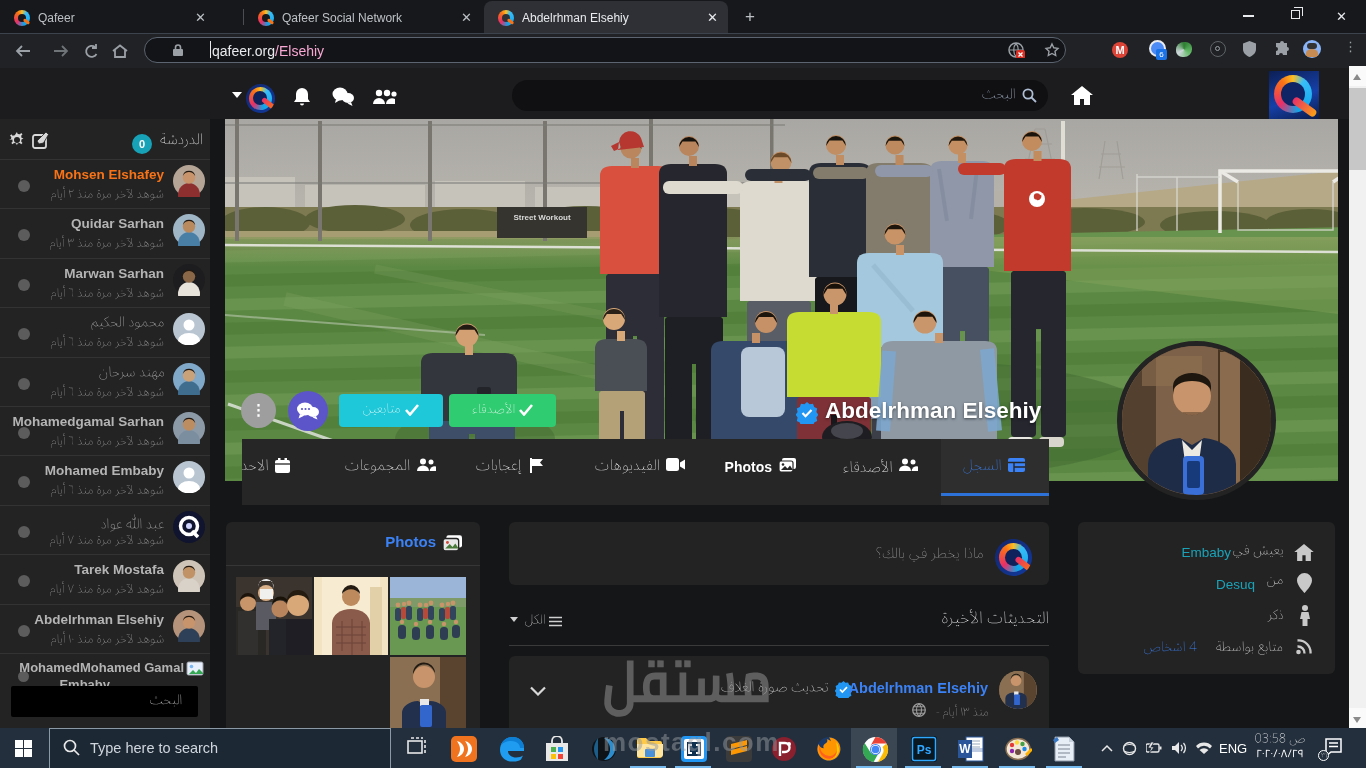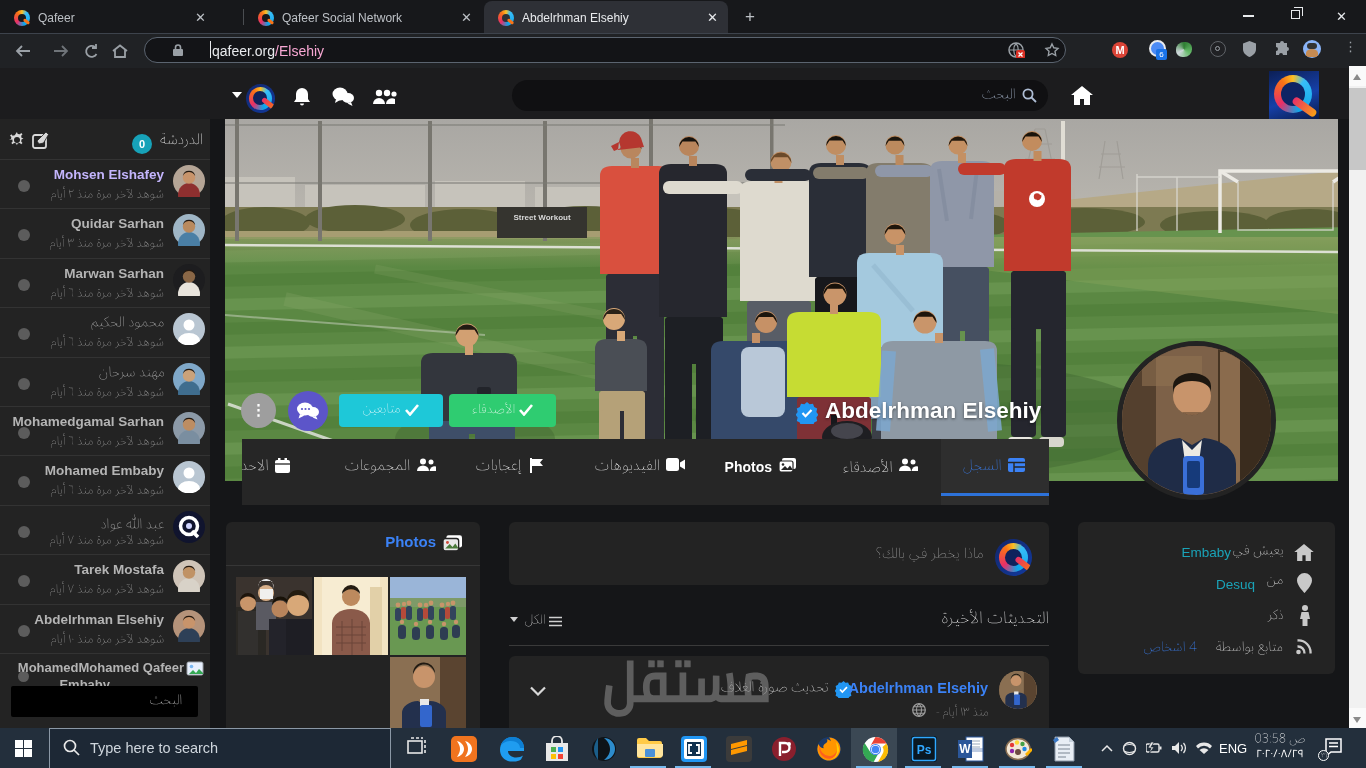--- a/index.html
+++ b/index.html
@@ -142,21 +142,21 @@
 <div class="svgt" style="left:173px;top:165px"><svg width="32" height="32" viewBox="0 0 32 32">
         <defs></defs>
         <circle cx="16" cy="16" r="16" fill="#b5a596"></circle>
         <g>
           <ellipse cx="16" cy="30" rx="11" ry="12" fill="#8e2f2f"></ellipse>
           <circle cx="16" cy="12.5" r="6.2" fill="#c8946b"></circle>
           <path d="M9.8 11 a6.3 6.3 0 0 1 12.4 0 c-2-3.4-4-4-6.2-4s-4.6.8-6.2 4z" fill="#23180f"></path>
         </g>
       </svg></div>
 <div class="abs" style="left:18px;top:180px;width:12px;height:12px;border-radius:50%;background:#5c5c5c"></div>
-<div class="abs" style="right:1202px;top:167px;font-size:13.5px;font-weight:bold;color:#c4b5fd;white-space:nowrap">Mohsen Elshafey</div>
+<div class="abs" style="right:1202px;top:167px;font-size:13.5px;font-weight:bold;color:#f97316;white-space:nowrap">Mohsen Elshafey</div>
 <div class="svgt" style="left:51.2px;top:186.0px"><svg width="112.8" height="15.5" viewBox="0 0 112.8 15.5">
         <path d="M12.5,2.19 12.12,1.75 12.11,1.0 12.75,0.39 13.5,0.37 13.65,0.5 13.5,0.72 13.0,0.7 12.5,1.04 12.41,1.5 12.73,2.0 12.5,2.19Z M12.75,2.82 12.25,2.92 12.04,2.75 12.61,2.5 12.56,2.25 12.75,2.02 13.5,2.2 14.0,2.08 14.17,2.25 12.75,2.82Z M9.75,11.57 8.0,11.62 7.5,11.41 7.13,11.0 6.91,9.75 6.75,3.17 7.07,3.25 7.23,8.75 7.42,10.75 7.61,11.0 8.25,11.3 9.0,11.32 9.5,11.26 10.25,10.91 10.56,10.0 10.07,7.5 10.25,7.26 10.58,8.0 10.87,9.25 10.87,10.5 10.5,11.16 9.75,11.57Z M80.75,11.54 77.25,11.65 76.9,11.5 76.9,11.25 77.5,10.76 77.68,11.0 77.5,11.3 80.25,11.31 81.0,11.0 81.29,10.5 81.3,10.0 81.0,9.28 80.0,8.23 79.0,9.72 78.78,9.5 79.58,8.25 79.54,7.75 80.08,7.0 80.31,5.75 80.09,3.25 80.25,3.08 80.42,3.25 80.57,4.0 80.65,5.5 80.56,6.5 80.17,7.75 81.38,9.25 81.64,10.0 81.59,10.75 81.2,11.25 80.75,11.54Z M19.25,11.59 19.07,11.25 18.82,8.0 18.12,4.0 18.17,3.5 18.31,3.5 18.42,3.75 18.71,5.0 19.0,5.34 19.75,5.57 20.5,5.6 21.0,5.54 21.52,5.25 21.84,4.75 22.06,3.75 22.25,3.46 22.4,3.75 22.34,4.5 21.75,5.53 21.0,5.89 19.75,5.9 19.0,5.68 18.91,5.75 19.36,9.25 19.4,11.25 19.25,11.59Z M78.25,4.11 77.25,4.13 76.25,3.7 76.0,3.69 75.5,3.97 75.31,3.75 76.0,3.36 76.5,3.39 77.75,3.85 78.75,3.46 78.8,3.75 78.25,4.11Z M13.25,11.65 13.07,11.5 13.07,4.0 13.25,3.84 13.4,4.0 13.4,11.5 13.25,11.65Z M28.5,4.52 28.25,4.65 27.93,4.5 27.85,4.25 28.0,3.99 28.25,3.87 28.5,4.05 28.63,4.25 28.5,4.52Z M47.5,4.77 47.25,4.88 47.0,4.7 46.87,4.5 47.0,4.24 47.25,4.1 47.58,4.25 47.65,4.5 47.5,4.77Z M48.75,4.77 48.5,4.88 48.25,4.7 48.12,4.5 48.25,4.25 48.5,4.1 48.83,4.25 48.9,4.5 48.75,4.77Z M109.25,5.13 108.85,4.75 108.92,4.5 109.25,4.35 109.52,4.5 109.63,4.75 109.25,5.13Z M78.25,6.74 76.32,5.25 76.5,5.03 78.5,6.5 78.25,6.74Z M108.75,6.01 108.5,6.13 108.25,5.95 108.12,5.75 108.25,5.48 108.5,5.35 108.82,5.5 108.9,5.75 108.75,6.01Z M110.0,6.05 109.65,6.0 109.58,5.75 109.75,5.37 110.1,5.5 110.15,5.75 110.0,6.05Z M70.75,6.38 70.5,6.26 70.35,6.0 70.43,5.75 70.75,5.6 71.02,5.75 71.13,6.0 70.75,6.38Z M34.5,6.52 34.25,6.65 33.93,6.5 33.85,6.25 34.0,5.99 34.25,5.87 34.5,6.05 34.63,6.25 34.5,6.52Z M94.0,6.47 93.8,6.25 94.0,6.09 94.24,6.25 94.0,6.47Z M33.25,11.56 31.25,11.6 30.75,11.37 30.0,10.72 29.5,11.36 28.75,11.63 27.5,11.62 26.43,11.25 26.5,10.98 27.75,11.3 28.75,11.27 29.35,11.0 29.75,10.37 29.8,9.75 29.53,8.75 28.31,6.5 28.5,6.36 28.64,6.5 29.31,7.5 29.82,8.5 30.42,10.5 30.75,10.89 31.5,11.26 32.0,11.32 32.75,11.29 33.5,11.01 33.75,11.25 33.25,11.56Z M48.5,11.53 47.75,11.65 47.0,11.55 46.5,11.2 46.11,10.5 46.13,9.25 46.68,8.25 47.6,7.25 47.64,7.0 47.36,6.75 47.34,6.5 47.5,6.39 48.86,7.75 49.35,8.5 49.62,9.25 49.62,10.25 49.4,10.75 48.96,11.25 48.5,11.53Z M89.0,8.21 87.92,6.5 88.0,6.41 88.34,6.5 89.14,7.75 89.24,8.0 89.0,8.21Z M97.25,11.6 95.75,11.59 94.5,11.16 93.0,11.6 91.25,11.63 90.5,11.37 89.75,10.71 89.25,11.35 88.5,11.63 87.25,11.63 86.16,11.25 86.25,10.95 87.75,11.32 88.5,11.26 89.1,11.0 89.54,10.25 89.55,9.75 89.26,8.75 89.5,8.53 90.14,10.5 90.75,11.09 91.5,11.31 92.5,11.29 93.88,11.0 94.06,10.75 93.78,10.5 94.0,10.28 94.5,10.61 95.0,10.56 95.75,9.86 96.03,9.25 96.01,8.5 95.82,8.0 95.5,7.67 95.0,7.46 94.5,7.47 94.0,7.68 93.68,8.0 93.44,8.5 93.4,9.0 93.5,9.49 93.97,10.25 93.75,10.47 93.13,9.5 93.1,8.5 93.43,7.75 93.75,7.43 94.7,7.0 94.03,6.5 94.25,6.27 95.5,7.11 97.0,8.43 97.71,9.25 97.5,9.48 96.5,8.41 96.34,9.5 96.1,10.0 95.17,11.0 96.5,11.31 97.5,11.07 97.81,10.5 97.52,9.5 97.75,9.29 97.9,9.5 98.12,10.0 98.12,10.75 97.75,11.33 97.25,11.6Z M79.5,7.71 78.26,6.75 78.5,6.5 79.73,7.5 79.5,7.71Z M0.75,14.93 0.59,14.75 0.42,14.0 0.32,12.75 0.37,11.75 0.6,11.25 1.25,10.6 1.75,10.35 2.75,10.18 4.25,10.39 4.53,10.25 4.55,9.25 4.32,8.5 3.75,7.91 3.25,7.72 2.75,7.7 2.25,7.88 1.75,8.26 1.25,9.07 0.97,9.0 1.14,8.5 2.0,7.61 2.5,7.38 3.5,7.41 4.25,7.9 4.65,8.5 4.89,9.25 4.85,10.5 4.75,10.75 4.5,10.88 3.75,10.67 2.5,10.61 1.75,10.71 1.25,11.02 0.68,12.0 0.68,13.25 0.92,14.75 0.75,14.93Z M48.17,11.25 48.72,11.0 49.0,10.71 49.31,9.75 49.07,8.75 48.8,8.25 48.0,7.38 46.75,8.76 46.44,9.5 46.4,10.0 46.46,10.5 46.8,11.0 47.5,11.31 48.17,11.25Z M111.25,11.54 109.75,11.61 109.25,11.29 109.0,10.91 108.75,11.19 108.53,11.0 108.8,10.5 109.11,8.75 109.25,8.56 109.5,8.75 109.32,10.25 109.45,11.0 110.0,11.28 110.5,11.32 111.0,11.26 111.5,10.98 111.82,10.0 111.3,7.5 111.5,7.33 111.84,8.0 112.09,9.0 112.14,10.25 111.9,11.0 111.25,11.54Z M40.5,11.56 39.25,11.59 37.75,10.8 37.25,11.38 36.75,11.64 35.25,11.53 34.75,11.31 34.25,10.61 33.75,11.25 33.51,11.0 34.02,10.25 34.5,8.56 34.75,8.39 34.86,8.75 34.65,9.75 34.73,10.75 35.0,11.05 35.75,11.29 36.75,11.27 37.32,10.75 38.25,8.79 38.5,9.0 38.29,8.75 38.75,8.04 38.98,8.25 38.5,9.0 37.94,10.25 37.96,10.5 39.0,11.1 39.75,11.31 40.25,11.27 40.75,10.92 41.06,10.25 40.82,9.0 40.25,8.22 39.75,7.95 39.5,7.94 39.0,8.23 38.79,8.0 39.25,7.64 39.75,7.61 40.5,7.96 40.79,8.25 41.12,8.75 41.38,9.5 41.26,10.75 41.0,11.17 40.5,11.56Z M50.0,14.29 49.84,14.0 51.46,13.0 52.25,12.12 52.59,11.5 52.78,10.75 52.78,10.0 52.58,9.25 51.95,8.0 52.0,7.7 52.25,7.75 52.53,8.25 53.39,10.5 53.86,11.0 54.5,11.28 55.25,11.27 55.61,11.0 56.75,8.79 57.0,9.0 56.79,8.75 57.25,8.04 57.48,8.25 57.0,9.0 56.44,10.25 56.46,10.5 57.5,11.1 58.25,11.31 58.75,11.27 59.25,10.92 59.56,10.25 59.32,9.0 58.75,8.22 58.25,7.95 58.0,7.94 57.5,8.23 57.29,8.0 57.75,7.64 58.5,7.65 59.0,7.96 59.62,8.75 59.88,9.5 59.87,10.5 59.64,11.0 59.0,11.56 57.75,11.59 56.25,10.8 55.5,11.56 54.5,11.64 53.75,11.38 53.25,10.9 52.61,12.25 52.0,12.96 51.25,13.62 50.0,14.29Z M64.0,14.29 63.84,14.0 65.46,13.0 66.25,12.12 66.59,11.5 66.78,10.75 66.78,10.0 66.58,9.25 65.95,8.0 66.0,7.7 66.25,7.75 66.53,8.25 67.39,10.5 67.86,11.0 68.5,11.28 69.75,11.29 71.0,11.08 72.5,10.55 73.88,9.75 73.3,9.25 73.5,9.02 74.25,9.51 75.0,9.75 72.25,11.05 70.25,11.6 68.25,11.6 67.75,11.38 67.25,10.9 66.61,12.25 66.0,12.96 65.25,13.62 64.0,14.29Z M73.25,9.2 72.0,8.46 71.25,8.24 69.48,8.25 69.6,8.0 70.0,7.88 71.5,7.91 72.25,8.16 73.0,8.61 73.49,9.0 73.25,9.2Z M102.5,12.73 102.29,12.5 102.58,12.0 102.63,11.75 102.5,11.65 100.75,11.6 100.04,11.25 99.62,10.75 99.6,9.75 99.86,9.0 100.25,8.44 101.0,7.9 101.75,7.87 102.25,8.12 102.62,8.5 103.1,9.75 103.25,11.32 104.75,11.31 105.5,11.04 105.69,11.25 105.0,11.62 103.0,11.75 102.5,12.73Z M89.25,8.74 89.04,8.25 89.25,8.01 89.47,8.5 89.25,8.74Z M102.68,11.25 102.81,11.0 102.77,10.0 102.33,8.75 102.0,8.41 101.5,8.19 100.75,8.43 100.25,9.01 99.93,9.75 100.0,10.65 100.26,11.0 101.0,11.29 102.68,11.25Z M108.25,11.58 107.0,11.63 106.5,11.4 106.0,10.85 105.75,11.19 105.54,11.0 105.83,10.5 106.25,9.01 106.5,8.66 106.61,9.0 106.43,9.75 106.44,10.75 106.75,11.12 107.25,11.31 108.0,11.28 108.5,11.02 108.7,11.25 108.25,11.58Z M78.75,10.0 78.57,9.75 78.75,9.53 78.97,9.75 78.75,10.0Z M78.25,10.53 78.0,10.74 77.8,10.5 78.5,9.82 78.75,10.0 78.25,10.53Z M77.75,10.94 77.51,10.75 77.75,10.55 77.99,10.75 77.75,10.94Z M99.75,14.34 99.25,14.4 99.1,14.25 99.25,14.07 101.0,13.53 101.75,13.07 102.25,12.54 102.48,12.75 102.0,13.28 101.25,13.8 99.75,14.34Z M9.75,13.52 9.5,13.65 9.18,13.5 9.1,13.25 9.25,12.99 9.5,12.87 9.75,13.05 9.88,13.25 9.75,13.52Z M11.0,13.52 10.75,13.65 10.43,13.5 10.35,13.25 10.5,12.99 10.75,12.87 11.0,13.05 11.13,13.25 11.0,13.52Z" fill="#9d9d9d" fill-rule="nonzero"></path>
       </svg></div>
 <div class="abs" style="left:0;top:208px;width:210px;height:1px;background:#333"></div>
 <div class="svgt" style="left:173px;top:214px"><svg width="32" height="32" viewBox="0 0 32 32">
         <defs></defs>
         <circle cx="16" cy="16" r="16" fill="#9fb6c6"></circle>
         <g>
           <ellipse cx="16" cy="30" rx="11" ry="12" fill="#4a7fa5"></ellipse>
           <circle cx="16" cy="12.5" r="6.2" fill="#b98a5e"></circle>
@@ -278,21 +278,21 @@
           <path d="M9.8 11 a6.3 6.3 0 0 1 12.4 0 c-2-3.4-4-4-6.2-4s-4.6.8-6.2 4z" fill="#23180f"></path>
         </g>
       </svg></div>
 <div class="abs" style="left:18px;top:625px;width:12px;height:12px;border-radius:50%;background:#5c5c5c"></div>
 <div class="abs" style="right:1202px;top:612px;font-size:13.5px;font-weight:bold;color:#b4b4b4;white-space:nowrap">Abdelrhman Elsehiy</div>
 <div class="svgt" style="left:51.0px;top:630.6px"><svg width="113.0" height="15.5" viewBox="0 0 113.0 15.5">
         <path d="M12.5,2.19 12.12,1.75 12.11,1.0 12.75,0.39 13.5,0.37 13.65,0.5 13.5,0.72 13.0,0.7 12.5,1.04 12.41,1.5 12.73,2.0 12.5,2.19Z M12.75,2.82 12.25,2.92 12.04,2.75 12.61,2.5 12.56,2.25 12.75,2.02 13.5,2.2 14.0,2.08 14.17,2.25 12.75,2.82Z M9.75,11.57 8.0,11.62 7.5,11.41 7.13,11.0 6.91,9.75 6.75,3.17 7.07,3.25 7.23,8.75 7.42,10.75 7.61,11.0 8.25,11.3 9.0,11.32 9.5,11.26 10.25,10.91 10.56,10.0 10.07,7.5 10.25,7.26 10.58,8.0 10.87,9.25 10.87,10.5 10.5,11.16 9.75,11.57Z M81.0,11.54 77.5,11.65 77.15,11.5 77.15,11.25 77.75,10.76 77.93,11.0 77.75,11.3 80.5,11.31 81.25,11.0 81.54,10.5 81.55,10.0 81.25,9.28 80.25,8.23 79.25,9.72 79.03,9.5 79.83,8.25 79.79,7.75 80.33,7.0 80.56,5.75 80.34,3.25 80.5,3.08 80.67,3.25 80.82,4.0 80.9,5.5 80.81,6.5 80.42,7.75 81.63,9.25 81.89,10.0 81.84,10.75 81.45,11.25 81.0,11.54Z M78.5,4.11 77.5,4.13 76.5,3.7 76.25,3.69 75.75,3.97 75.56,3.75 76.25,3.36 76.75,3.39 78.0,3.85 79.0,3.46 79.05,3.75 78.5,4.11Z M19.25,11.64 19.08,11.5 18.81,8.0 18.07,3.75 18.25,3.55 18.58,4.25 18.84,5.5 19.35,9.0 19.39,11.5 19.25,11.64Z M13.25,11.65 13.07,11.5 13.07,4.0 13.25,3.84 13.4,4.0 13.4,11.5 13.25,11.65Z M28.75,4.52 28.5,4.65 28.18,4.5 28.1,4.25 28.25,3.99 28.5,3.87 28.75,4.05 28.88,4.25 28.75,4.52Z M47.75,4.77 47.5,4.88 47.25,4.7 47.12,4.5 47.25,4.24 47.5,4.1 47.83,4.25 47.9,4.5 47.75,4.77Z M49.0,4.77 48.75,4.88 48.5,4.7 48.37,4.5 48.5,4.25 48.75,4.1 49.08,4.25 49.15,4.5 49.0,4.77Z M109.5,5.13 109.1,4.75 109.17,4.5 109.5,4.35 109.77,4.5 109.88,4.75 109.5,5.13Z M78.5,6.74 76.57,5.25 76.75,5.03 78.75,6.5 78.5,6.74Z M109.0,6.01 108.75,6.13 108.5,5.95 108.37,5.75 108.5,5.48 108.75,5.35 109.07,5.5 109.15,5.75 109.0,6.01Z M110.25,6.05 109.9,6.0 109.83,5.75 110.0,5.37 110.35,5.5 110.4,5.75 110.25,6.05Z M71.0,6.38 70.75,6.26 70.6,6.0 70.68,5.75 71.0,5.6 71.27,5.75 71.38,6.0 71.0,6.38Z M34.75,6.52 34.5,6.65 34.18,6.5 34.1,6.25 34.25,5.99 34.5,5.87 34.75,6.05 34.88,6.25 34.75,6.52Z M94.25,6.47 94.05,6.25 94.25,6.09 94.48,6.25 94.25,6.47Z M33.5,11.56 31.5,11.6 31.0,11.37 30.25,10.72 29.75,11.36 29.0,11.63 27.75,11.62 26.68,11.25 26.75,10.98 28.0,11.3 29.0,11.27 29.6,11.0 30.0,10.37 30.05,9.75 29.78,8.75 28.56,6.5 28.75,6.36 28.89,6.5 29.56,7.5 30.07,8.5 30.67,10.5 31.0,10.89 31.75,11.26 32.25,11.32 33.0,11.29 33.75,11.01 34.0,11.25 33.5,11.56Z M48.75,11.53 48.0,11.65 47.25,11.55 46.75,11.2 46.36,10.5 46.38,9.25 46.93,8.25 47.85,7.25 47.89,7.0 47.61,6.75 47.59,6.5 47.75,6.39 49.11,7.75 49.6,8.5 49.87,9.25 49.87,10.25 49.65,10.75 49.21,11.25 48.75,11.53Z M89.25,8.21 88.17,6.5 88.25,6.41 88.59,6.5 89.39,7.75 89.49,8.0 89.25,8.21Z M97.5,11.6 96.0,11.59 94.75,11.16 93.25,11.6 91.5,11.63 90.75,11.37 90.0,10.71 89.5,11.35 88.75,11.63 87.5,11.63 86.41,11.25 86.5,10.95 88.0,11.32 88.75,11.26 89.35,11.0 89.79,10.25 89.8,9.75 89.51,8.75 89.75,8.53 90.39,10.5 91.0,11.09 91.75,11.31 92.75,11.29 94.13,11.0 94.31,10.75 94.03,10.5 94.25,10.28 94.75,10.61 95.25,10.56 96.0,9.86 96.28,9.25 96.26,8.5 96.07,8.0 95.75,7.67 95.25,7.46 94.75,7.47 94.25,7.68 93.93,8.0 93.69,8.5 93.65,9.0 93.75,9.49 94.22,10.25 94.0,10.47 93.38,9.5 93.35,8.5 93.68,7.75 94.0,7.43 94.95,7.0 94.28,6.5 94.5,6.27 95.75,7.11 97.25,8.43 97.96,9.25 97.75,9.48 96.75,8.41 96.59,9.5 96.35,10.0 95.42,11.0 96.75,11.31 97.75,11.07 98.06,10.5 97.77,9.5 98.0,9.29 98.15,9.5 98.37,10.0 98.37,10.75 98.0,11.33 97.5,11.6Z M79.75,7.71 78.51,6.75 78.75,6.5 79.98,7.5 79.75,7.71Z M0.75,14.93 0.59,14.75 0.42,14.0 0.32,12.75 0.37,11.75 0.6,11.25 1.25,10.6 1.75,10.35 2.75,10.18 4.25,10.39 4.53,10.25 4.55,9.25 4.32,8.5 3.75,7.91 3.25,7.72 2.75,7.7 2.25,7.88 1.75,8.26 1.25,9.07 0.97,9.0 1.14,8.5 2.0,7.61 2.5,7.38 3.5,7.41 4.25,7.9 4.65,8.5 4.89,9.25 4.85,10.5 4.75,10.75 4.5,10.88 3.75,10.67 2.5,10.61 1.75,10.71 1.25,11.02 0.68,12.0 0.68,13.25 0.92,14.75 0.75,14.93Z M48.42,11.25 48.97,11.0 49.25,10.71 49.56,9.75 49.32,8.75 49.05,8.25 48.25,7.38 47.0,8.76 46.69,9.5 46.65,10.0 46.71,10.5 47.05,11.0 47.75,11.31 48.42,11.25Z M111.5,11.54 110.0,11.61 109.5,11.29 109.25,10.91 109.0,11.19 108.78,11.0 109.05,10.5 109.36,8.75 109.5,8.56 109.75,8.75 109.57,10.25 109.7,11.0 110.25,11.28 110.75,11.32 111.25,11.26 111.75,10.98 112.07,10.0 111.55,7.5 111.75,7.33 112.09,8.0 112.34,9.0 112.39,10.25 112.15,11.0 111.5,11.54Z M22.25,8.56 22.0,8.74 21.75,8.61 21.28,8.0 21.75,7.66 22.37,8.25 22.25,8.56Z M40.75,11.56 39.5,11.59 38.0,10.8 37.5,11.38 37.0,11.64 35.5,11.53 35.0,11.31 34.5,10.61 34.0,11.25 33.76,11.0 34.27,10.25 34.75,8.56 35.0,8.39 35.11,8.75 34.9,9.75 34.98,10.75 35.25,11.05 36.0,11.29 37.0,11.27 37.57,10.75 38.5,8.79 38.75,9.0 38.54,8.75 39.0,8.04 39.23,8.25 38.75,9.0 38.19,10.25 38.21,10.5 39.25,11.1 40.0,11.31 40.5,11.27 41.0,10.92 41.31,10.25 41.07,9.0 40.5,8.22 40.0,7.95 39.75,7.94 39.25,8.23 39.04,8.0 39.5,7.64 40.0,7.61 40.75,7.96 41.04,8.25 41.38,8.75 41.62,9.5 41.51,10.75 41.25,11.17 40.75,11.56Z M50.25,14.29 50.09,14.0 51.71,13.0 52.5,12.12 52.84,11.5 53.04,10.75 53.03,10.0 52.83,9.25 52.2,8.0 52.25,7.7 52.5,7.75 52.78,8.25 53.64,10.5 54.11,11.0 54.75,11.28 55.5,11.27 55.86,11.0 57.0,8.79 57.25,9.0 57.04,8.75 57.5,8.04 57.73,8.25 57.25,9.0 56.69,10.25 56.71,10.5 57.75,11.1 58.5,11.31 59.0,11.27 59.5,10.92 59.81,10.25 59.57,9.0 59.0,8.22 58.5,7.95 58.25,7.94 57.75,8.23 57.54,8.0 58.0,7.64 58.75,7.65 59.25,7.96 59.88,8.75 60.12,9.5 60.12,10.5 59.89,11.0 59.25,11.56 58.0,11.59 56.5,10.8 55.75,11.56 54.75,11.64 54.0,11.38 53.5,10.9 52.86,12.25 52.25,12.96 51.5,13.62 50.25,14.29Z M64.25,14.29 64.09,14.0 65.71,13.0 66.5,12.12 66.84,11.5 67.04,10.75 67.03,10.0 66.83,9.25 66.2,8.0 66.25,7.7 66.5,7.75 66.78,8.25 67.64,10.5 68.11,11.0 68.75,11.28 70.0,11.29 71.25,11.08 72.75,10.55 74.13,9.75 73.55,9.25 73.75,9.02 74.5,9.51 75.25,9.75 72.5,11.05 70.5,11.6 68.5,11.6 68.0,11.38 67.5,10.9 66.86,12.25 66.25,12.96 65.5,13.62 64.25,14.29Z M73.5,9.2 72.25,8.46 71.5,8.24 69.73,8.25 69.85,8.0 70.25,7.88 71.75,7.91 72.5,8.16 73.25,8.61 73.74,9.0 73.5,9.2Z M102.75,12.73 102.54,12.5 102.83,12.0 102.88,11.75 102.75,11.65 101.0,11.6 100.29,11.25 99.87,10.75 99.85,9.75 100.11,9.0 100.5,8.44 101.25,7.9 102.0,7.87 102.5,8.12 102.87,8.5 103.35,9.75 103.5,11.32 105.0,11.31 105.75,11.04 105.94,11.25 105.25,11.62 103.25,11.75 102.75,12.73Z M89.5,8.74 89.29,8.25 89.5,8.01 89.72,8.5 89.5,8.74Z M102.93,11.25 103.06,11.0 103.02,10.0 102.58,8.75 102.25,8.41 101.75,8.19 101.0,8.43 100.5,9.01 100.18,9.75 100.25,10.65 100.51,11.0 101.25,11.29 102.93,11.25Z M108.5,11.58 107.25,11.63 106.75,11.4 106.25,10.85 106.0,11.19 105.79,11.0 106.08,10.5 106.5,9.01 106.75,8.66 106.86,9.0 106.68,9.75 106.69,10.75 107.0,11.12 107.5,11.31 108.25,11.28 108.75,11.02 108.95,11.25 108.5,11.58Z M79.0,10.0 78.82,9.75 79.0,9.53 79.22,9.75 79.0,10.0Z M78.5,10.53 78.25,10.74 78.05,10.5 78.75,9.82 79.0,10.0 78.5,10.53Z M78.0,10.94 77.76,10.75 78.0,10.55 78.24,10.75 78.0,10.94Z M100.0,14.34 99.5,14.4 99.35,14.25 99.5,14.07 101.25,13.53 102.0,13.07 102.5,12.54 102.73,12.75 102.25,13.28 101.5,13.8 100.0,14.34Z M9.75,13.52 9.5,13.65 9.18,13.5 9.1,13.25 9.25,12.99 9.5,12.87 9.75,13.05 9.88,13.25 9.75,13.52Z M11.0,13.52 10.75,13.65 10.43,13.5 10.35,13.25 10.5,12.99 10.75,12.87 11.0,13.05 11.13,13.25 11.0,13.52Z" fill="#9d9d9d" fill-rule="nonzero"></path>
       </svg></div>
 <div class="abs" style="left:0;top:653px;width:210px;height:1px;background:#333"></div>
 <div class="abs" style="left:18px;top:671px;width:11px;height:11px;border-radius:50%;background:#5c5c5c"></div>
-<div class="abs" style="right:1182px;top:660px;font-size:13px;font-weight:bold;color:#b4b4b4;white-space:nowrap">MohamedMohamed Qafeer</div>
+<div class="abs" style="right:1182px;top:660px;font-size:13px;font-weight:bold;color:#b4b4b4;white-space:nowrap">MohamedMohamed Gamal</div>
 <div class="abs" style="right:1256px;top:677px;font-size:13px;font-weight:bold;color:#b4b4b4;white-space:nowrap">Embaby</div>
 <svg class="abs" style="left:186px;top:661px" width="18" height="16" viewBox="0 0 18 16">
       <rect x="1" y="1" width="16" height="13" rx="1.5" fill="#e8f0fe" stroke="#9aa0a6"></rect>
       <circle cx="5.5" cy="5.5" r="1.8" fill="#79b8f3"></circle>
       <path d="M3 13 l4-4 3 3 3-4 4 4 v1 H3z" fill="#34a853"></path>
     </svg>
 <div class="abs" style="left:11px;top:686px;width:187px;height:31px;background:#000;border-radius:2px"></div>
 <div class="svgt" style="left:150.0px;top:694.0px"><svg width="32.0" height="13.0" viewBox="0 0 32.0 13.0">
         <path d="M7.5,10.29 3.5,10.35 2.25,10.11 1.25,9.64 0.61,9.0 0.37,8.5 0.39,6.75 0.67,6.0 0.84,6.0 0.91,6.25 0.67,7.75 0.94,8.75 1.5,9.31 3.0,9.84 6.25,10.01 8.0,9.83 9.0,9.59 9.75,9.31 10.63,8.75 11.75,7.39 12.11,7.5 11.88,8.5 12.0,9.23 12.5,9.6 13.25,9.77 14.38,9.75 16.0,9.5 17.75,8.85 19.18,8.0 18.25,7.21 17.0,6.48 15.75,6.21 14.5,6.38 14.3,6.25 14.5,5.94 15.5,5.85 16.5,5.9 17.25,6.15 19.25,7.54 19.75,7.8 20.25,7.84 20.41,8.0 20.25,8.22 19.4,8.5 19.46,9.0 20.0,9.54 21.25,9.77 22.5,9.74 23.25,9.56 23.5,9.35 24.02,8.5 24.49,6.75 24.75,6.5 24.91,6.75 24.68,7.75 24.66,8.75 24.86,9.25 25.25,9.58 26.25,9.77 27.14,9.75 27.91,9.5 28.3,8.75 28.08,0.5 28.25,0.35 28.43,0.5 28.69,8.25 28.57,9.25 28.0,9.89 27.25,10.13 25.5,10.06 24.75,9.68 24.25,8.95 23.75,9.66 23.0,10.09 20.5,10.11 19.75,9.85 19.17,9.25 19.0,8.78 18.75,8.75 16.25,9.86 14.75,10.12 13.0,10.14 12.0,9.81 11.68,9.5 11.39,8.75 11.25,8.69 10.5,9.3 9.5,9.83 7.5,10.29Z M31.0,10.15 30.85,10.0 30.65,3.75 30.6,0.5 30.75,0.35 30.96,0.5 31.1,3.75 31.23,10.0 31.0,10.15Z M6.25,3.07 6.0,3.15 5.74,3.0 5.62,2.75 6.0,2.37 6.25,2.48 6.4,2.75 6.25,3.07Z M5.5,4.27 5.25,4.38 5.0,4.22 4.87,4.0 5.0,3.72 5.25,3.6 5.57,3.75 5.65,4.0 5.5,4.27Z M7.0,4.27 6.75,4.38 6.5,4.22 6.37,4.0 6.5,3.72 6.75,3.6 7.07,3.75 7.15,4.0 7.0,4.27Z M24.5,12.3 24.25,12.4 23.93,12.25 23.85,12.0 24.0,11.74 24.25,11.62 24.5,11.77 24.64,12.0 24.5,12.3Z" fill="#c6c6c6" fill-rule="nonzero"></path>
       </svg></div>
@@ -920,12 +920,13 @@
     </svg>
 <div class="abs" style="left:1318px;top:750px;width:11px;height:11px;border-radius:50%;background:#232f3c;border:1px solid #fff"></div>
 <div class="svgt" style="left:1320.8px;top:752.0px"><svg width="6.2" height="6.5" viewBox="0 0 6.2 6.5">
         <path d="M3.75,0.83 3.75,0.46 3.88,0.75 3.75,0.83Z M1.0,3.75 0.86,2.25 0.62,1.75 0.53,0.75 0.75,0.66 0.94,1.5 1.25,1.97 1.5,2.12 2.0,2.07 2.08,2.25 1.75,2.37 1.25,2.27 1.13,2.5 1.18,3.5 1.0,3.75Z M2.5,2.12 2.05,2.0 2.34,1.5 2.5,0.65 2.61,0.75 2.67,2.0 2.5,2.12Z M5.5,5.87 5.38,5.75 5.1,2.25 4.75,0.71 5.01,0.75 5.34,2.25 5.62,4.5 5.62,5.75 5.5,5.87Z M4.0,1.92 3.87,1.75 3.88,1.0 4.0,0.82 4.12,1.25 4.0,1.92Z M3.75,2.17 3.61,2.0 3.75,1.86 3.92,2.0 3.75,2.17Z M3.5,2.36 2.66,2.25 2.75,2.11 3.5,2.12 3.67,2.25 3.5,2.36Z M1.25,5.82 1.0,3.75 1.25,3.6 1.38,4.75 1.25,5.82Z" fill="#ffffff" fill-rule="nonzero"></path>
       </svg></div>
 <div class="abs" style="left:604px;top:660px;opacity:.55;transform:scale(.80,.95);transform-origin:left top">
       <div class="svgt" style="left:0;top:0"><svg width="206.5" height="60.5" viewBox="0 0 206.5 60.5">
           <path d="M63.25,7.55 55.5,7.59 55.33,7.25 55.38,0.5 55.5,0.39 63.25,0.42 63.38,0.75 63.38,7.25 63.25,7.55Z M74.5,7.56 66.75,7.59 66.59,7.25 66.64,0.5 66.75,0.39 74.5,0.41 74.64,0.75 74.64,7.25 74.5,7.56Z M96.75,7.59 89.12,7.5 89.02,7.25 89.09,0.5 89.25,0.39 96.75,0.39 97.0,0.49 97.09,7.25 97.0,7.46 96.75,7.59Z M108.0,7.59 100.38,7.5 100.28,7.25 100.35,0.5 100.5,0.39 108.25,0.47 108.35,0.75 108.35,7.25 108.25,7.49 108.0,7.59Z M20.0,59.77 16.0,59.63 14.25,59.37 12.0,58.81 10.0,58.08 8.0,57.1 5.75,55.58 4.0,53.92 2.64,52.25 1.89,51.0 1.2,49.5 0.65,47.75 0.38,46.0 0.41,42.0 1.4,33.75 2.43,27.0 2.55,26.5 2.75,26.33 9.25,27.18 10.75,27.49 9.19,38.5 8.68,43.75 8.7,45.25 8.91,46.5 9.25,47.49 9.93,48.75 10.75,49.7 11.75,50.57 13.5,51.56 16.0,52.3 18.25,52.55 20.5,52.51 23.25,52.05 25.5,51.04 27.0,49.72 27.54,49.0 28.04,48.0 28.56,46.0 28.6,45.25 28.6,0.75 28.75,0.55 36.75,0.54 36.94,0.75 36.94,37.0 37.25,37.15 50.0,37.14 50.11,37.0 49.38,35.0 48.92,32.75 48.65,28.75 48.89,25.25 49.15,23.75 50.18,20.5 51.14,18.75 51.89,17.75 53.25,16.39 54.25,15.64 55.5,14.91 57.25,14.18 59.25,13.64 61.0,13.38 64.25,13.21 78.01,13.25 78.14,13.5 78.14,37.0 78.25,37.15 94.25,37.15 94.41,37.0 94.41,13.5 94.75,13.21 102.5,13.21 102.82,13.5 102.82,37.0 103.0,37.15 117.75,37.1 117.83,19.75 118.0,19.56 125.75,19.56 126.0,19.57 126.14,19.75 126.14,37.0 126.25,37.15 132.5,37.09 134.25,36.56 134.84,36.0 135.29,35.25 135.83,33.0 136.05,29.5 136.06,16.75 136.25,16.41 144.33,16.5 144.37,30.5 144.1,33.5 143.63,35.75 143.66,36.0 144.0,36.29 145.0,36.78 146.0,37.08 154.25,37.15 154.35,37.0 154.3,26.0 153.54,19.75 152.62,14.75 152.75,14.42 159.5,13.39 160.5,13.28 160.75,13.31 160.87,13.5 161.84,19.25 162.59,25.0 162.68,37.0 163.0,37.15 176.0,37.15 176.1,37.0 175.66,31.0 175.66,28.25 175.89,24.25 176.41,20.0 176.9,17.25 177.41,15.0 177.75,14.67 182.0,13.66 187.25,13.12 191.75,13.17 195.25,13.66 197.0,14.13 198.5,14.67 200.25,15.61 201.7,16.75 202.88,18.0 203.59,19.0 204.38,20.5 204.86,21.75 205.38,23.75 205.62,25.25 205.85,29.0 205.85,44.25 205.75,44.35 146.0,44.38 143.25,43.88 141.75,43.35 140.0,42.43 139.5,42.3 138.0,43.14 136.25,43.8 135.0,44.1 132.25,44.39 37.25,44.4 36.94,44.5 36.85,47.0 36.56,48.5 36.11,50.0 35.54,51.25 34.1,53.5 32.0,55.63 29.5,57.35 26.75,58.58 24.0,59.34 20.0,59.77Z M69.79,37.0 69.75,20.62 69.5,20.44 63.0,20.48 61.25,20.69 60.25,20.96 59.25,21.44 58.5,22.13 57.92,23.0 57.46,24.25 57.16,26.0 57.06,28.75 57.18,32.0 57.66,34.25 58.16,35.25 58.84,36.0 59.75,36.57 61.75,37.06 69.5,37.15 69.79,37.0Z M197.45,37.0 197.45,29.0 197.33,26.25 196.83,24.0 196.03,22.5 195.25,21.73 194.25,21.15 193.0,20.72 191.5,20.45 186.75,20.41 184.75,20.71 184.19,25.0 183.98,29.75 184.19,34.25 184.49,37.0 184.75,37.15 197.25,37.15 197.45,37.0Z" fill="#8f8f8f" fill-rule="nonzero"></path>
         </svg></div>
     </div>
+<div class="abs" style="left:603px;top:727px;opacity:.5;font-size:26px;font-weight:bold;color:#959aa0;letter-spacing:1.5px">mostaql.com</div>
 </div>
 </body></html>

